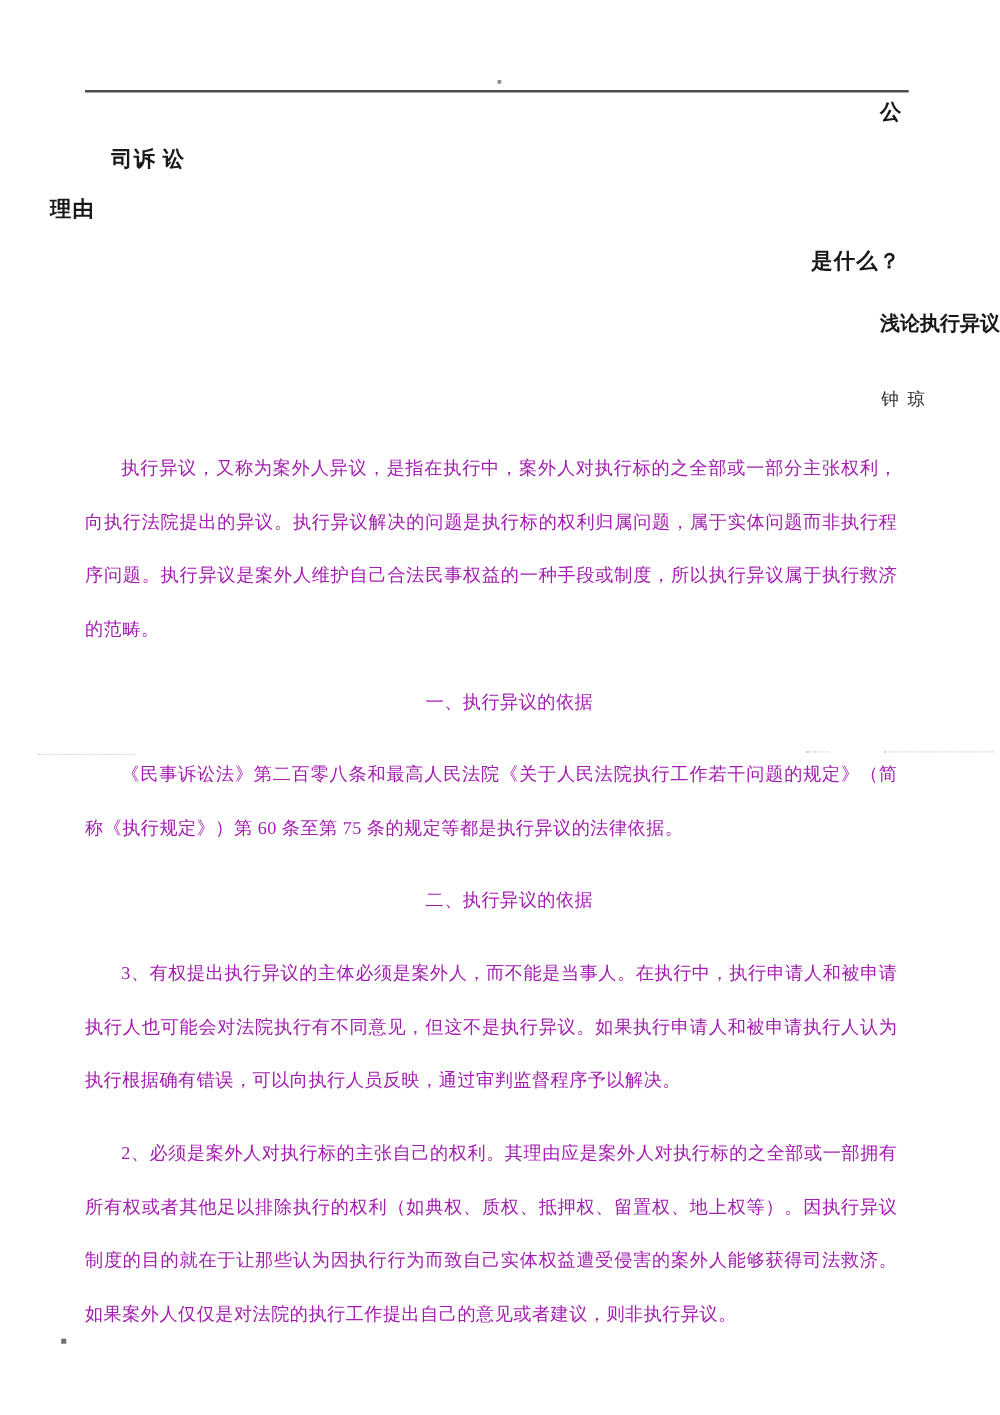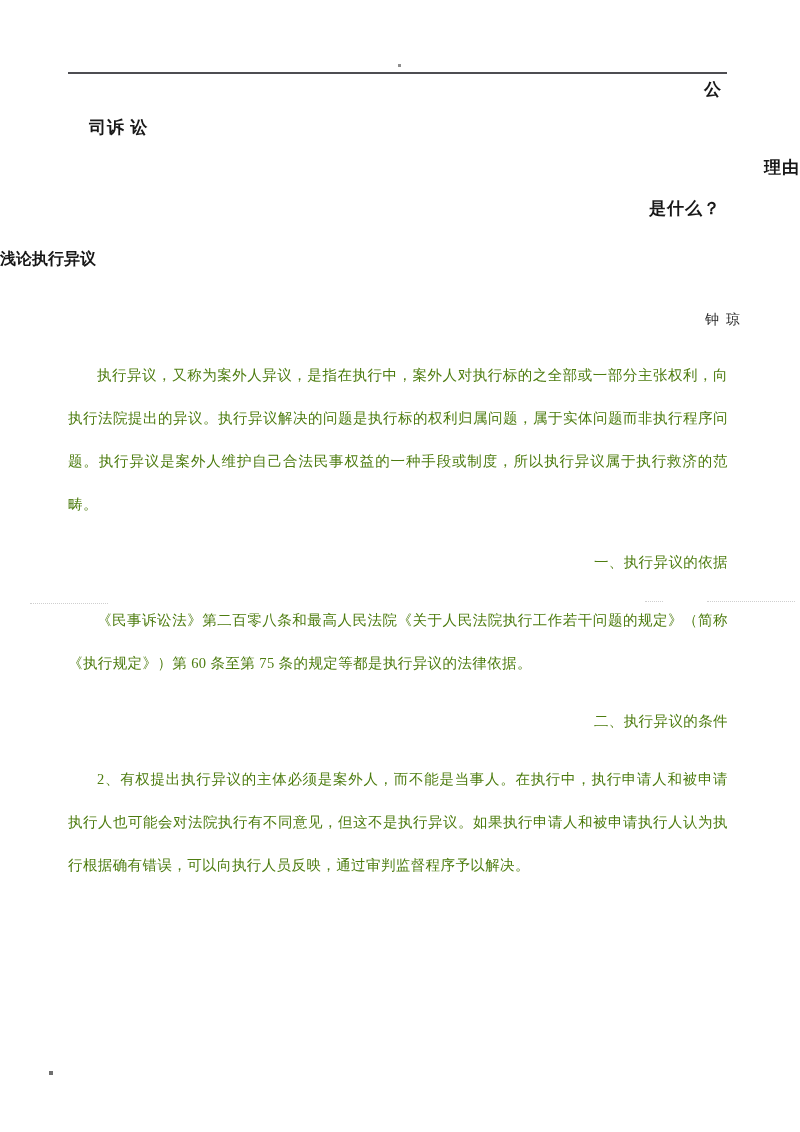--- a/index.html
+++ b/index.html
@@ -36,61 +36,61 @@
   .frag {
     position: absolute;
     font-size: 17px;
     font-weight: 600;
     letter-spacing: 1px;
     color: #181818;
     white-space: pre;
   }
   .frag-top-right { top: 78px;  right: 78px; }
   .frag-left      { top: 116px; left: 89px; }
-  .frag-center    { top: 156px; left: 0; right: 0; text-align: right; padding-left: 40px; }
+  .frag-center    { top: 156px; left: 0; right: 0; text-align: left; padding-left: 40px; }
   .frag-right     { top: 197px; right: 79px; }
 
   .doc-title {
     position: absolute;
     top: 249px;
     left: 0;
     right: 0;
-    text-align: left;
+    text-align: right;
     font-size: 16px;
     font-weight: 700;
     color: #161616;
   }
   .author {
     position: absolute;
     top: 311px;
     right: 60px;
     font-size: 14px;
     color: #2a2a2a;
     white-space: pre;
     font-family: Liberation Serif, serif;
   }
 
   
   .body-text {
     position: absolute;
     top: 354px;
     left: 68px;
-    right: 72px;
+    right: 82px;
     font-size: 14.5px;
-    color: #4d7c0f;
+    color: #a21caf;
   }
   .body-text p {
     margin: 0 0 15px 0;
     line-height: 43px;
     text-indent: 2em;
     text-align: justify;
     letter-spacing: 0.4px;
   }
   .body-text p.heading {
-    text-align: right;
+    text-align: center;
   }
 
   
   .scan-dotted {
     position: absolute;
     border-top: 1px dotted #cfcfcf;
     height: 0;
   }
   .scan-dotted-1 { left: 30px;  top: 603px; width: 78px; }
   .scan-dotted-2 { left: 645px; top: 601px; width: 18px; }
@@ -114,19 +114,20 @@
   <div class="author">钟  琼</div>
 
   <div class="scan-dotted scan-dotted-1"></div>
   <div class="scan-dotted scan-dotted-2"></div>
   <div class="scan-dotted scan-dotted-3"></div>
 
   <div class="body-text">
     <p>执行异议，又称为案外人异议，是指在执行中，案外人对执行标的之全部或一部分主张权利，向执行法院提出的异议。执行异议解决的问题是执行标的权利归属问题，属于实体问题而非执行程序问题。执行异议是案外人维护自己合法民事权益的一种手段或制度，所以执行异议属于执行救济的范畴。</p>
     <p class="heading">一、执行异议的依据</p>
     <p>《民事诉讼法》第二百零八条和最高人民法院《关于人民法院执行工作若干问题的规定》（简称《执行规定》）第 60 条至第 75 条的规定等都是执行异议的法律依据。</p>
-    <p class="heading">二、执行异议的条件</p>
-    <p>2、有权提出执行异议的主体必须是案外人，而不能是当事人。在执行中，执行申请人和被申请执行人也可能会对法院执行有不同意见，但这不是执行异议。如果执行申请人和被申请执行人认为执行根据确有错误，可以向执行人员反映，通过审判监督程序予以解决。</p>
+    <p class="heading">二、执行异议的依据</p>
+    <p>3、有权提出执行异议的主体必须是案外人，而不能是当事人。在执行中，执行申请人和被申请执行人也可能会对法院执行有不同意见，但这不是执行异议。如果执行申请人和被申请执行人认为执行根据确有错误，可以向执行人员反映，通过审判监督程序予以解决。</p>
+    <p>2、必须是案外人对执行标的主张自己的权利。其理由应是案外人对执行标的之全部或一部拥有所有权或者其他足以排除执行的权利（如典权、质权、抵押权、留置权、地上权等）。因执行异议制度的目的就在于让那些认为因执行行为而致自己实体权益遭受侵害的案外人能够获得司法救济。如果案外人仅仅是对法院的执行工作提出自己的意见或者建议，则非执行异议。</p>
   </div>
 
   <span class="dot dot-bottom"></span>
 
 </div>
 
 </body></html>

